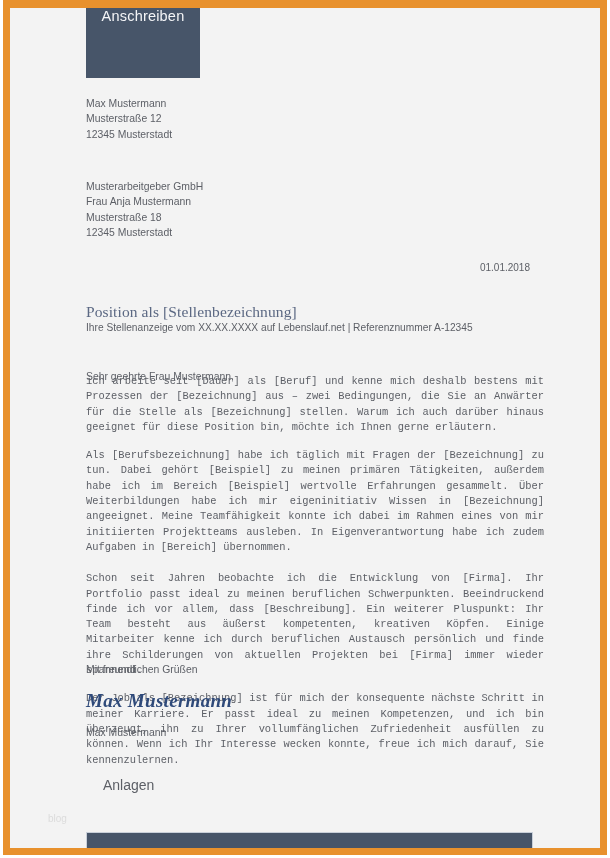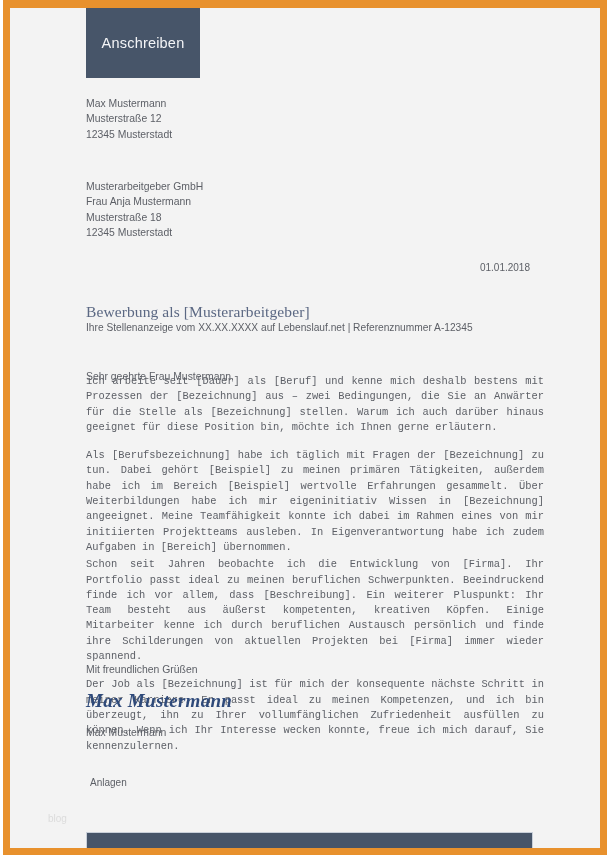--- a/index.html
+++ b/index.html
@@ -37,21 +37,21 @@
 
   
   .title-box {
     position: absolute;
     left: 76px;
     top: 0px;
     width: 114px;
     height: 70px;
     background: #475569;
     display: flex;
-    align-items: center;
+    align-items: flex-start;
     justify-content: center;
   }
   .title-box-label {
     color: #f4f5f7;
     font-size: 14.5px;
     font-family: "Liberation Sans", sans-serif;
     letter-spacing: 0.2px;
   }
 
   
@@ -112,21 +112,21 @@
   }
   .body-par {
     color: #5c5f66;
     font-size: 10.4px;
     line-height: 15.3px;
     text-align: justify;
     text-justify: inter-word;
     font-family: Liberation Mono, monospace;
     margin: 0 0 13px 0;
   }
-  .body-par.tight { margin-bottom: 2px; }
+  .body-par.tight { margin-bottom: 16px; }
 
   .closing {
     position: absolute;
     left: 76px;
     top: 656px;
     color: #5c5f66;
     font-size: 10.4px;
     font-family: "Liberation Sans", sans-serif;
   }
 
@@ -146,24 +146,24 @@
     position: absolute;
     left: 76px;
     top: 719px;
     color: #5c5f66;
     font-size: 10.4px;
     font-family: "Liberation Sans", sans-serif;
   }
 
   .attachments {
     position: absolute;
-    left: 80px;
+    left: 93px;
     top: 769px;
     color: #5c5f66;
-    font-size: 10px;
+    font-size: 14px;
     font-family: "Liberation Sans", sans-serif;
   }
 
   .watermark {
     position: absolute;
     left: 38px;
     top: 805px;
     color: #dcdcdc;
     font-size: 10px;
     font-family: "Liberation Sans", sans-serif;
@@ -196,21 +196,21 @@
 Musterstraße 12
 12345 Musterstadt</div>
 
     <div class="addr-block recipient-block">Musterarbeitgeber GmbH
 Frau Anja Mustermann
 Musterstraße 18
 12345 Musterstadt</div>
 
     <div class="date-line">01.01.2018</div>
 
-    <div class="subject-heading">Bewerbung als [Musterarbeitgeber]</div>
+    <div class="subject-heading">Position als [Stellenbezeichnung]</div>
 
     <div class="subject-sub">Ihre Stellenanzeige vom XX.XX.XXXX auf Lebenslauf.net | Referenznummer A-12345</div>
 
     <div class="salutation">Sehr geehrte Frau Mustermann,</div>
 
     <div class="body-area">
       <p class="body-par">ich arbeite seit [Dauer] als [Beruf] und kenne mich deshalb bestens mit Prozessen der [Bezeichnung] aus – zwei Bedingungen, die Sie an Anwärter für die Stelle als [Bezeichnung] stellen. Warum ich auch darüber hinaus geeignet für diese Position bin, möchte ich Ihnen gerne erläutern.</p>
       <p class="body-par tight">Als [Berufsbezeichnung] habe ich täglich mit Fragen der [Bezeichnung] zu tun. Dabei gehört [Beispiel] zu meinen primären Tätigkeiten, außerdem habe ich im Bereich [Beispiel] wertvolle Erfahrungen gesammelt. Über Weiterbildungen habe ich mir eigeninitiativ Wissen in [Bezeichnung] angeeignet. Meine Teamfähigkeit konnte ich dabei im Rahmen eines von mir initiierten Projektteams ausleben. In Eigenverantwortung habe ich zudem Aufgaben in [Bereich] übernommen.</p>
       <p class="body-par">Schon seit Jahren beobachte ich die Entwicklung von [Firma]. Ihr Portfolio passt ideal zu meinen beruflichen Schwerpunkten. Beeindruckend finde ich vor allem, dass [Beschreibung]. Ein weiterer Pluspunkt: Ihr Team besteht aus äußerst kompetenten, kreativen Köpfen. Einige Mitarbeiter kenne ich durch beruflichen Austausch persönlich und finde ihre Schilderungen von aktuellen Projekten bei [Firma] immer wieder spannend.</p>
       <p class="body-par">Der Job als [Bezeichnung] ist für mich der konsequente nächste Schritt in meiner Karriere. Er passt ideal zu meinen Kompetenzen, und ich bin überzeugt, ihn zu Ihrer vollumfänglichen Zufriedenheit ausfüllen zu können. Wenn ich Ihr Interesse wecken konnte, freue ich mich darauf, Sie kennenzulernen.</p>

